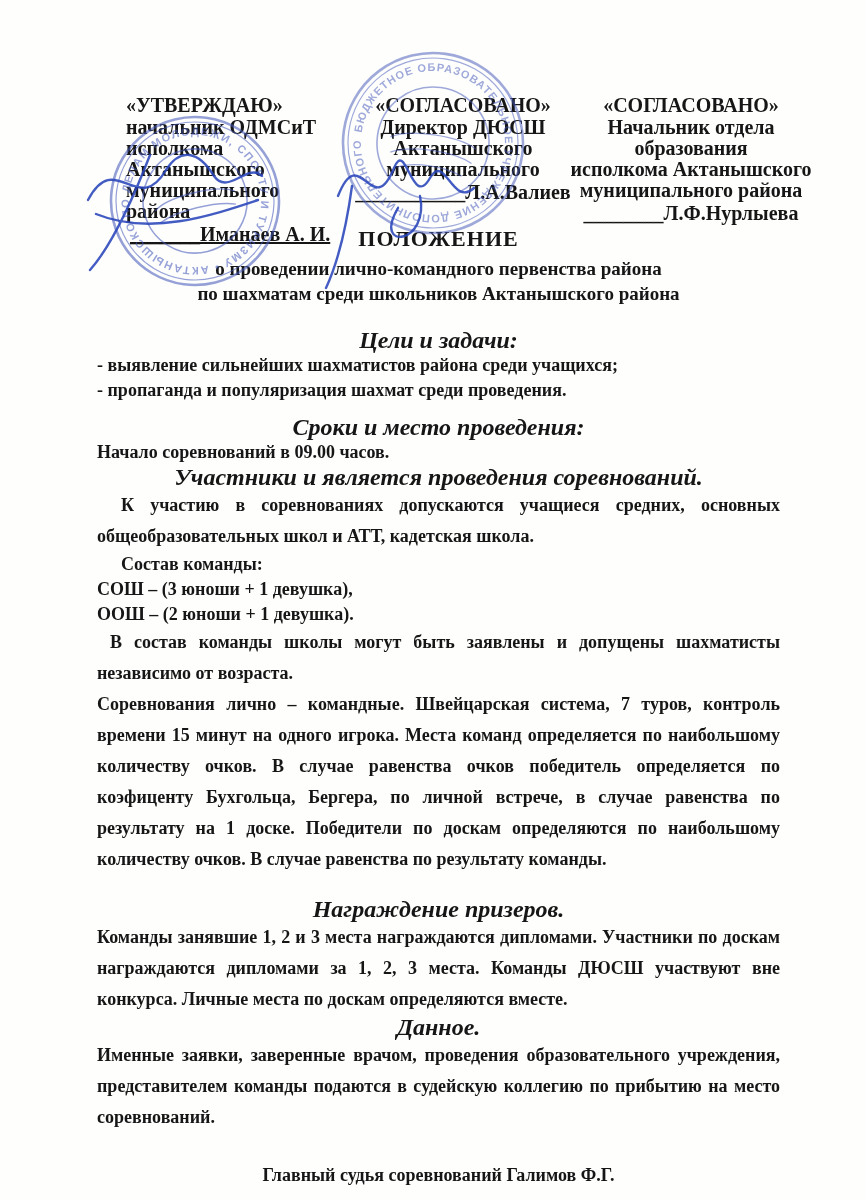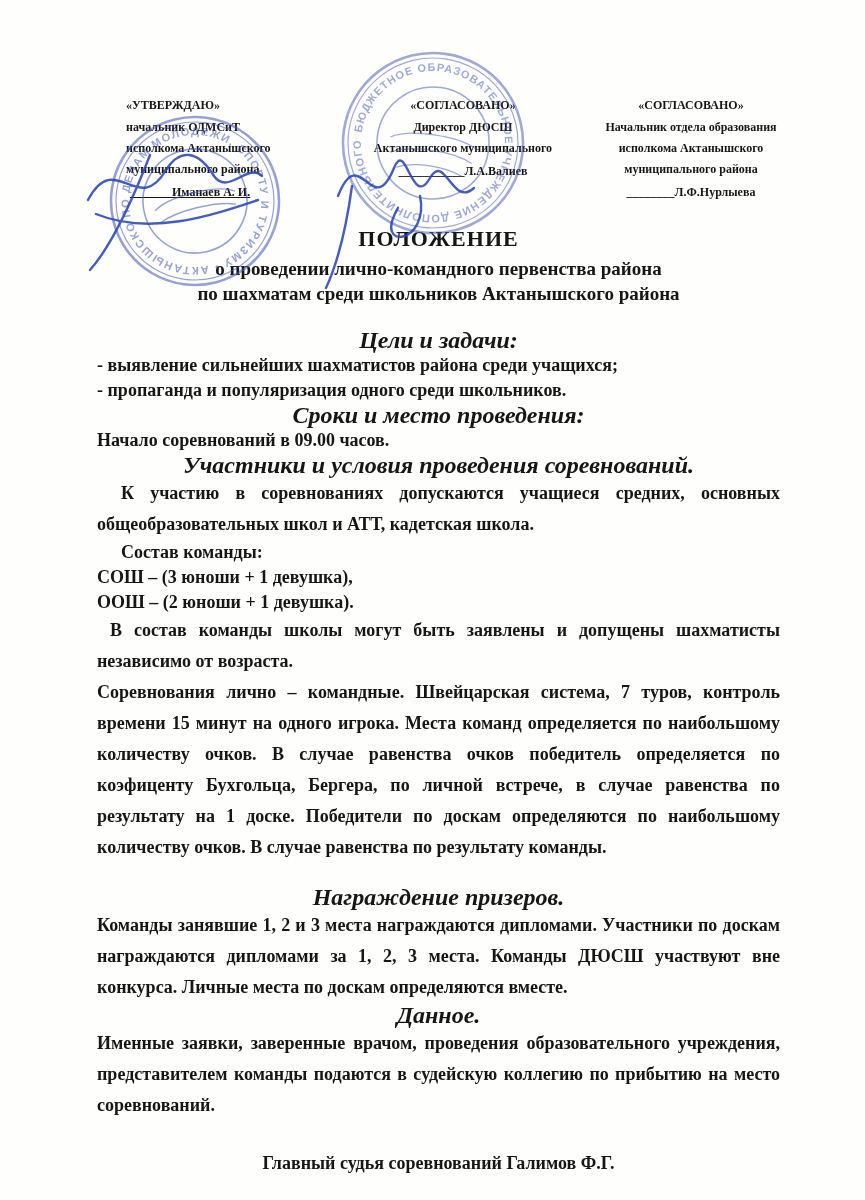--- a/index.html
+++ b/index.html
@@ -7,39 +7,39 @@
     position:relative;
     width:865px;height:1200px;
     margin:0 auto;
     background:#fefefd;
     overflow:hidden;
     font-family:"Liberation Serif","DejaVu Serif",serif;
     color:#161616;
     font-weight:bold;
   }
   
-  .hblock{position:absolute;top:95px;font-size:12px;line-height:21px;z-index:2;}
+  .hblock{position:absolute;top:95px;font-size:20px;line-height:21px;z-index:2;}
   .hb0{left:126px;width:220px;text-align:left;}
   .hb1{left:336px;width:254px;text-align:center;}
   .hb2{left:556px;width:270px;text-align:center;}
   .hblock .approval{margin-bottom:1px;}
   .hblock .sig{margin-top:2px;white-space:nowrap;}
   .hb0 .sig{padding-left:4px;text-decoration:underline;}
   
   .stamp{position:absolute;z-index:3;pointer-events:none;}
   .stamp-left{left:104px;top:110px;opacity:.55;transform:rotate(-14deg);}
   .stamp-center{left:338px;top:48px;opacity:.5;transform:rotate(8deg);}
   .sig-layer{position:absolute;left:0;top:0;z-index:4;pointer-events:none;}
   
   .content{position:relative;z-index:2;padding:226px 85px 0 97px;}
   .title-main{text-align:center;font-size:22px;letter-spacing:1px;margin:0 0 4px 0;}
   .title-sub{text-align:center;font-size:19px;line-height:25px;}
   .sec-heading{text-align:center;font-size:24px;font-style:italic;line-height:25px;}
   .mt-lg{margin-top:22px;}
-  .mt-md{}
+  .mt-md{margin-top:12px;}
   .para{font-size:18px;line-height:31px;text-align:justify;}
   .line{font-size:18px;line-height:25px;}
   .indent{text-indent:24px;}
   .indent-sm{text-indent:13px;}
   .footer-line{text-align:center;font-size:18px;line-height:25px;}
   .footer-judge{margin-top:30px;}
   .footer-note{margin-top:22px;}
 </style>
 </head>
 <body>
@@ -107,26 +107,26 @@
   </div>
 
   <div class="content">
 
     <div class="title-main">ПОЛОЖЕНИЕ</div>
     <div class="title-sub">о проведении лично-командного первенства района</div>
     <div class="title-sub">по шахматам среди школьников Актанышского района</div>
 
     <div class="sec-heading mt-lg">Цели и задачи:</div>
     <div class="line">- выявление сильнейших шахматистов района среди учащихся;</div>
-    <div class="line">- пропаганда и популяризация одного среди школьников.</div>
+    <div class="line">- пропаганда и популяризация шахмат среди проведения.</div>
 
     <div class="sec-heading mt-md">Сроки и место проведения:</div>
     <div class="line">Начало соревнований в 09.00 часов.</div>
 
-    <div class="sec-heading">Участники и условия проведения соревнований.</div>
+    <div class="sec-heading">Участники и является проведения соревнований.</div>
     <div class="para indent">К участию в соревнованиях допускаются учащиеся средних, основных общеобразовательных школ и АТТ, кадетская школа.</div>
     <div class="line indent">Состав команды:</div>
     <div class="line">СОШ – (3 юноши + 1 девушка),</div>
     <div class="line">ООШ – (2 юноши + 1 девушка).</div>
     <div class="para indent-sm">В состав команды школы могут быть заявлены и допущены шахматисты независимо от возраста.</div>
     <div class="para">Соревнования лично – командные. Швейцарская система, 7 туров, контроль времени 15 минут на одного игрока. Места команд определяется по наибольшому количеству очков. В случае равенства очков победитель определяется по коэфиценту Бухгольца, Бергера, по личной встрече, в случае равенства по результату на 1 доске. Победители по доскам определяются по наибольшому количеству очков. В случае равенства по результату команды.</div>
 
     <div class="sec-heading mt-lg">Награждение призеров.</div>
     <div class="para">Команды занявшие 1, 2 и 3 места награждаются дипломами. Участники по доскам награждаются дипломами за 1, 2, 3 места. Команды ДЮСШ участвуют вне конкурса. Личные места по доскам определяются вместе.</div>
 

